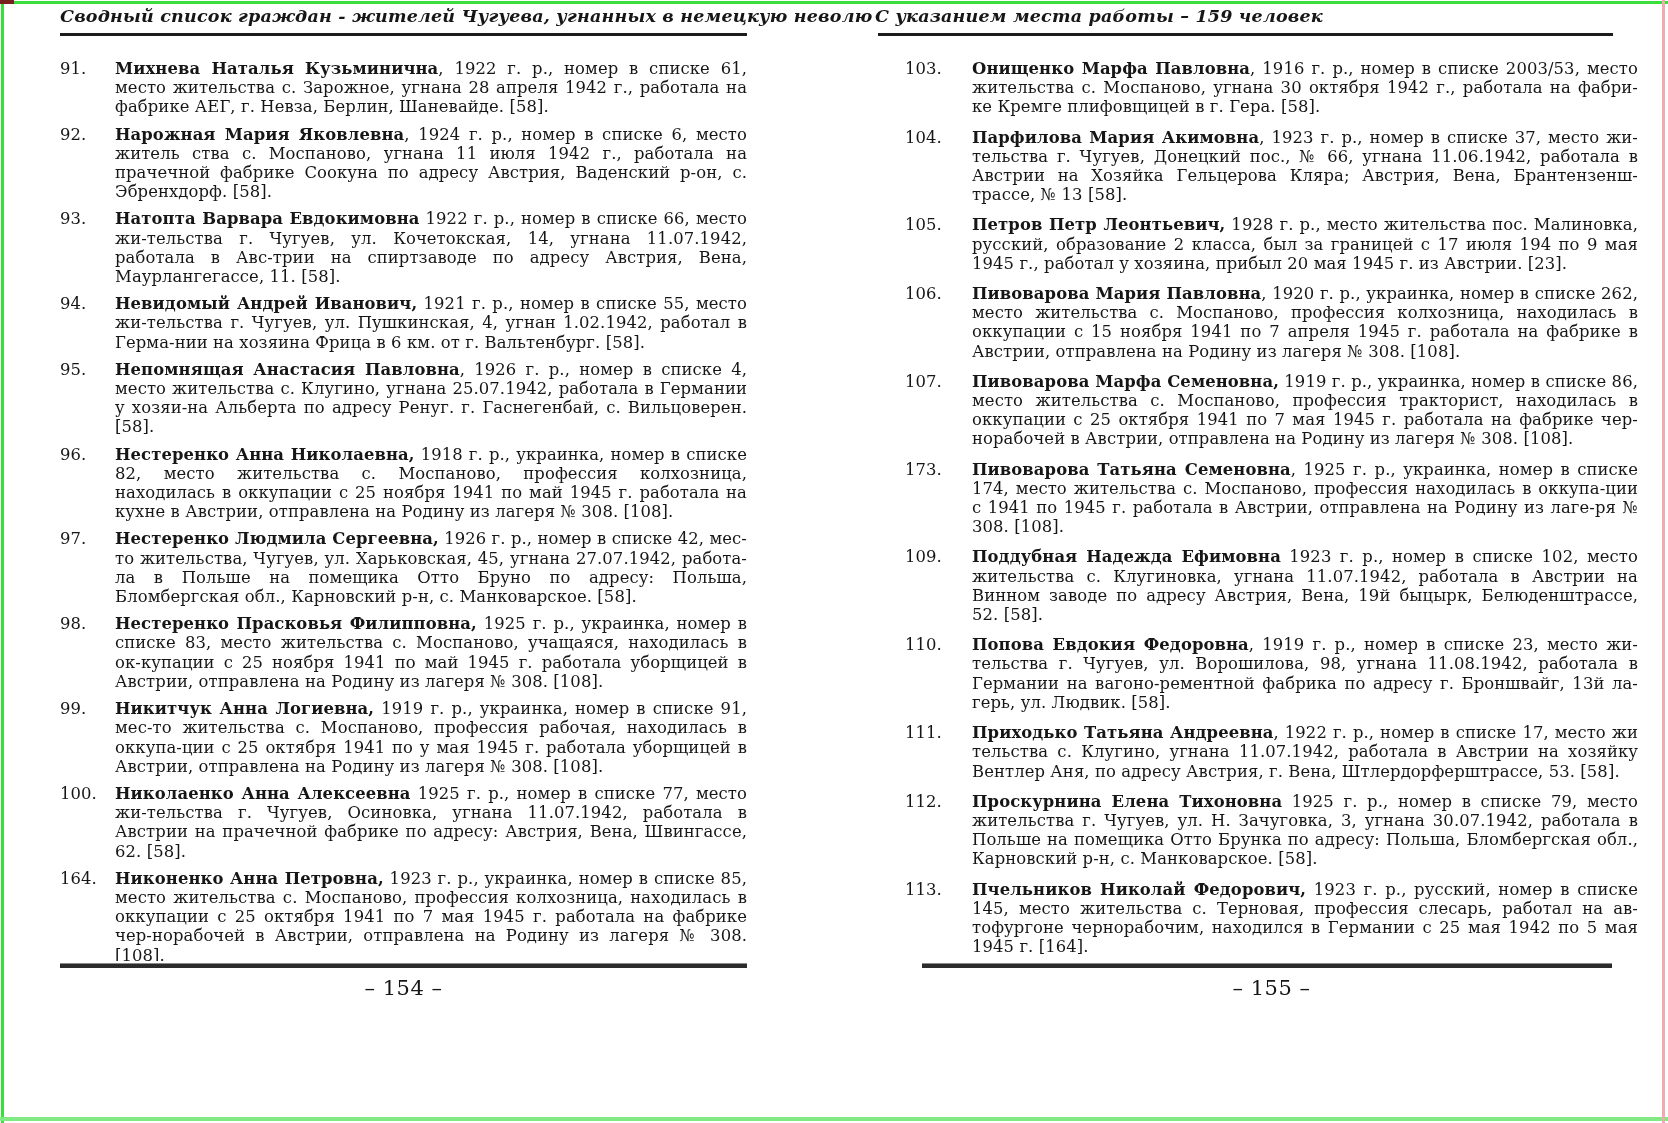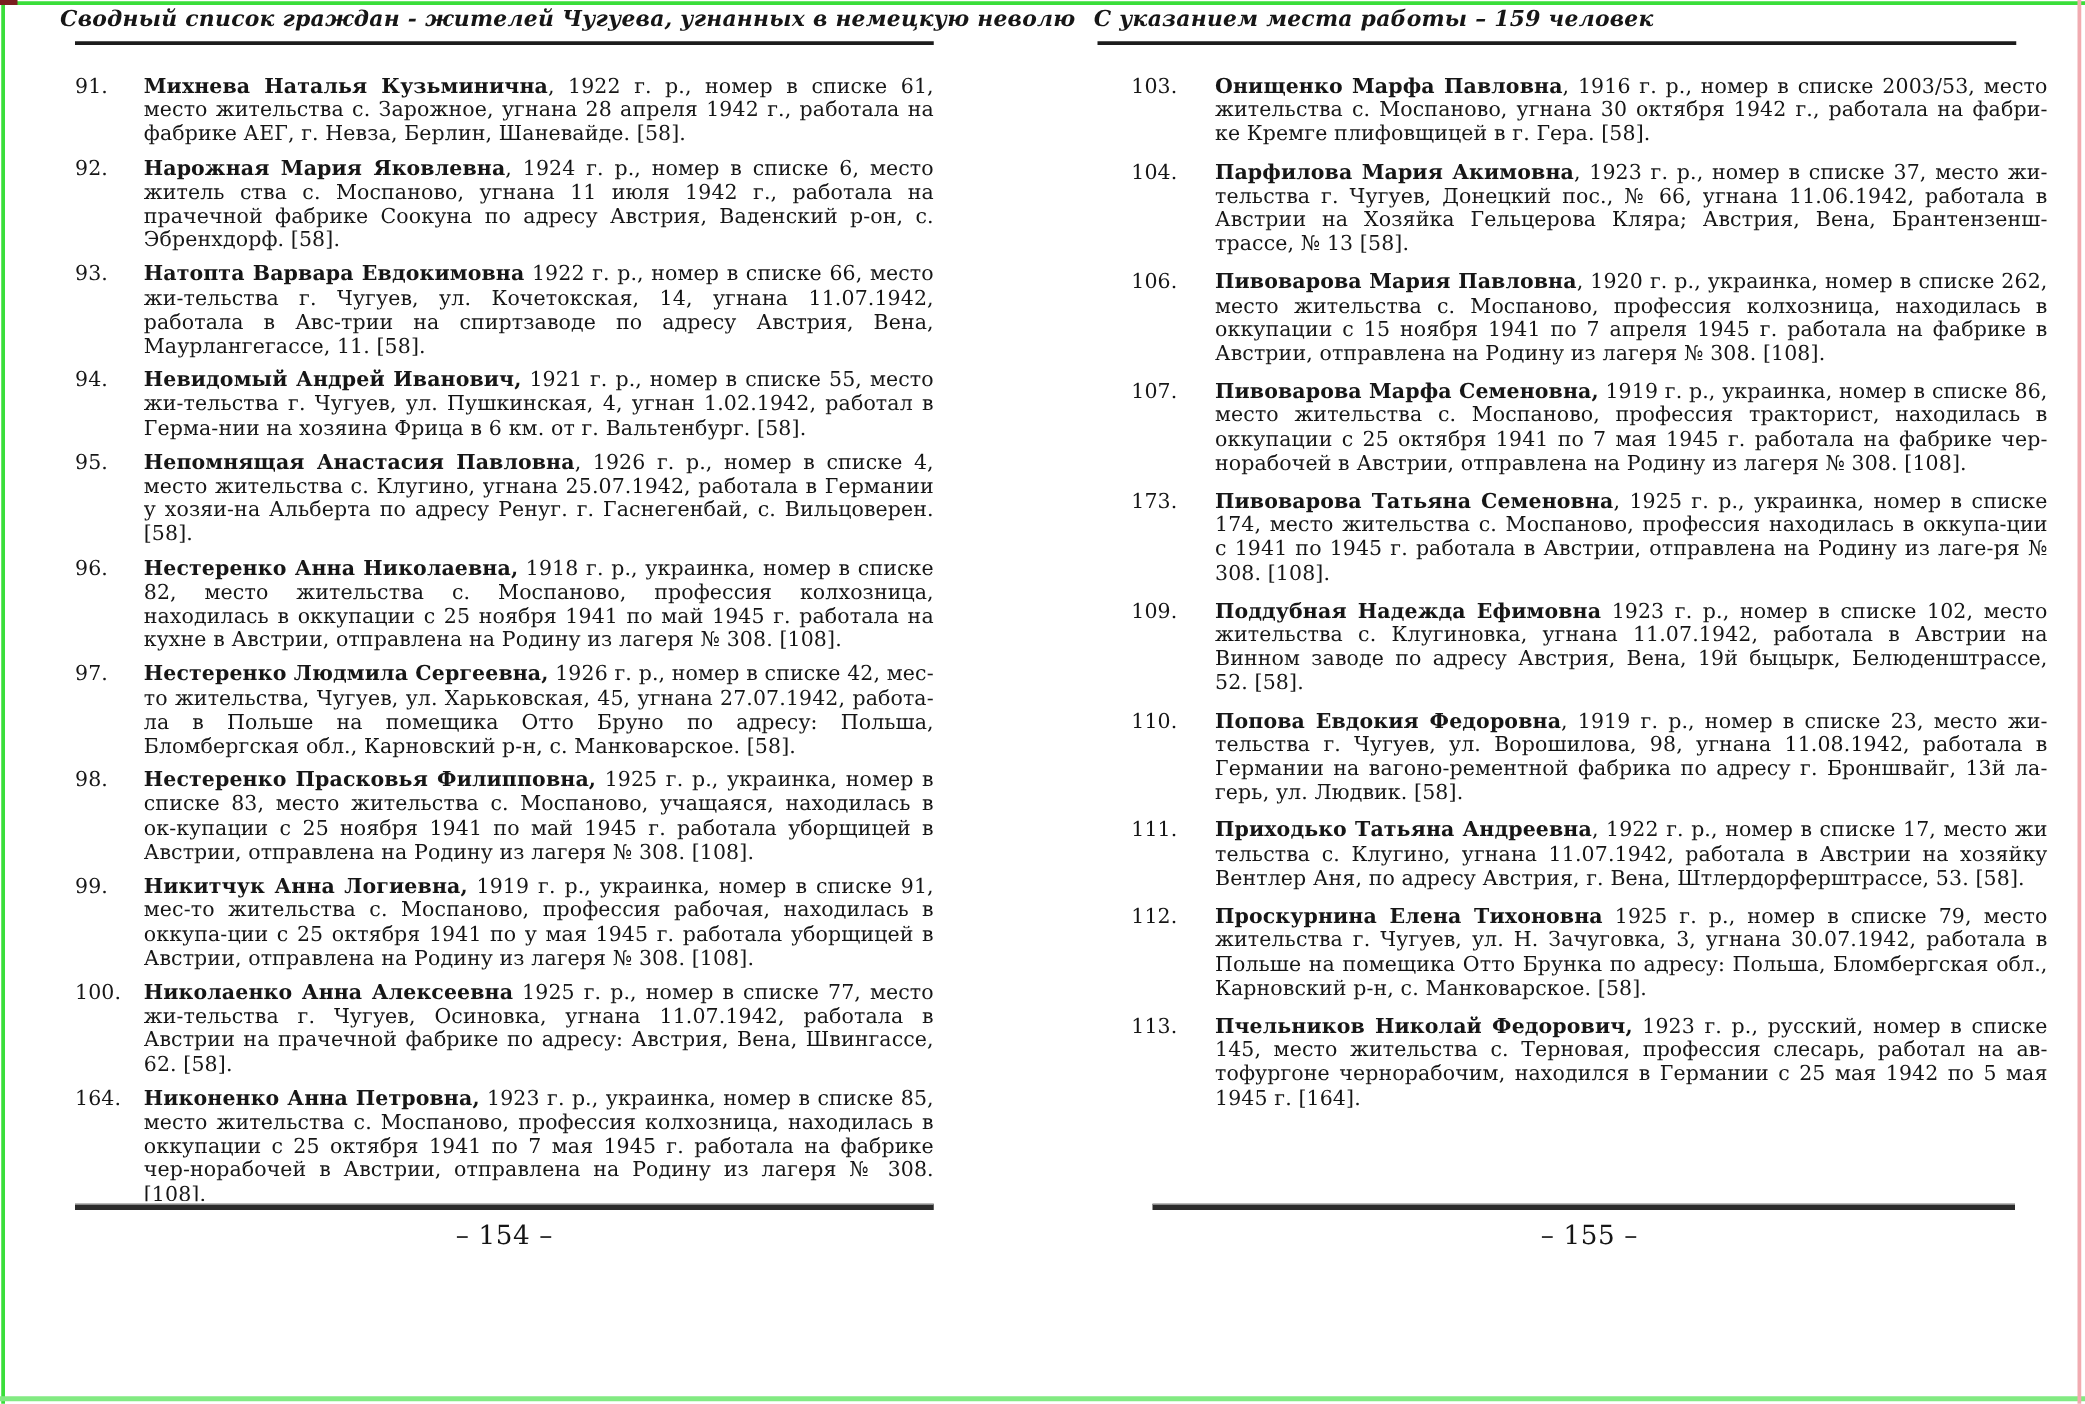--- a/index.html
+++ b/index.html
@@ -14,21 +14,21 @@
   .b-left   { position:absolute; left:1px; top:0; width:3px; height:1123px; }
   .b-bottom { position:absolute; left:0; top:1117px; width:1668px; height:4px; }
   .b-right  { position:absolute; left:1662px; top:0; width:3px; height:1123px; }
   .b-corner { position:absolute; left:0; top:0; width:14px; height:4px; }
 
   .running-header {
     position:absolute; top:6px; height:24px;
     font-style:italic; font-weight:bold; font-size:17.5px;
     white-space:nowrap; letter-spacing:0.2px;
   }
-  #hdr-left  { left:48px;  width:687px; text-align:center; }
+  #hdr-left  { left:60px;  width:687px; text-align:center; }
   #hdr-right { left:875px; width:738px; text-align:left; }
 
   .rule-top    { position:absolute; top:33px; height:3px; background:#1c1c1c; }
   #rule-left-top  { left:60px;  width:687px; }
   #rule-right-top { left:878px; width:735px; }
 
   .entries {
     position:absolute; top:59px; height:902px; overflow:hidden;
     display:flex; flex-direction:column;
   }
@@ -98,20 +98,21 @@
 
 <div id="hdr-right" class="running-header">С указанием места работы – 159 человек</div>
 <div id="rule-right-top" class="rule-top"></div>
 
 <div id="entries-right" class="entries">
 
     <div class="entry"><span class="num">103.</span><span class="nm">Онищенко Марфа Павловна</span><span>, 1916 г. р., номер в списке 2003/53, место жительства с. Моспаново, угнана 30 октября 1942 г., работала на фабри-ке Кремге плифовщицей в г. Гера. [58].</span></div>
 
     <div class="entry"><span class="num">104.</span><span class="nm">Парфилова Мария Акимовна</span><span>, 1923 г. р., номер в списке 37, место жи-тельства г. Чугуев, Донецкий пос., № 66, угнана 11.06.1942, работала в Австрии на Хозяйка Гельцерова Кляра; Австрия, Вена, Брантензенш-трассе, № 13 [58].</span></div>
 
+    <div class="entry"><span class="num">105.</span><span class="nm">Петров Петр Леонтьевич,</span><span> 1928 г. р., место жительства пос. Малиновка, русский, образование 2 класса, был за границей с 17 июля 194 по 9 мая 1945 г., работал у хозяина, прибыл 20 мая 1945 г. из Австрии. [23].</span></div>
 
     <div class="entry"><span class="num">106.</span><span class="nm">Пивоварова Мария Павловна</span><span>, 1920 г. р., украинка, номер в списке 262, место жительства с. Моспаново, профессия колхозница, находилась в оккупации с 15 ноября 1941 по 7 апреля 1945 г. работала на фабрике в Австрии, отправлена на Родину из лагеря № 308. [108].</span></div>
 
     <div class="entry"><span class="num">107.</span><span class="nm">Пивоварова Марфа Семеновна,</span><span> 1919 г. р., украинка, номер в списке 86, место жительства с. Моспаново, профессия тракторист, находилась в оккупации с 25 октября 1941 по 7 мая 1945 г. работала на фабрике чер-норабочей в Австрии, отправлена на Родину из лагеря № 308. [108].</span></div>
 
     <div class="entry"><span class="num">173.</span><span class="nm">Пивоварова Татьяна Семеновна</span><span>, 1925 г. р., украинка, номер в списке 174, место жительства с. Моспаново, профессия находилась в оккупа-ции с 1941 по 1945 г. работала в Австрии, отправлена на Родину из лаге-ря № 308. [108].</span></div>
 
     <div class="entry"><span class="num">109.</span><span class="nm">Поддубная Надежда Ефимовна</span><span> 1923 г. р., номер в списке 102, место жительства с. Клугиновка, угнана 11.07.1942, работала в Австрии на Винном заводе по адресу Австрия, Вена, 19й быцырк, Белюденштрассе, 52. [58].</span></div>
 
     <div class="entry"><span class="num">110.</span><span class="nm">Попова Евдокия Федоровна</span><span>, 1919 г. р., номер в списке 23, место жи-тельства г. Чугуев, ул. Ворошилова, 98, угнана 11.08.1942, работала в Германии на вагоно-рементной фабрика по адресу г. Броншвайг, 13й ла-герь, ул. Людвик. [58].</span></div>

